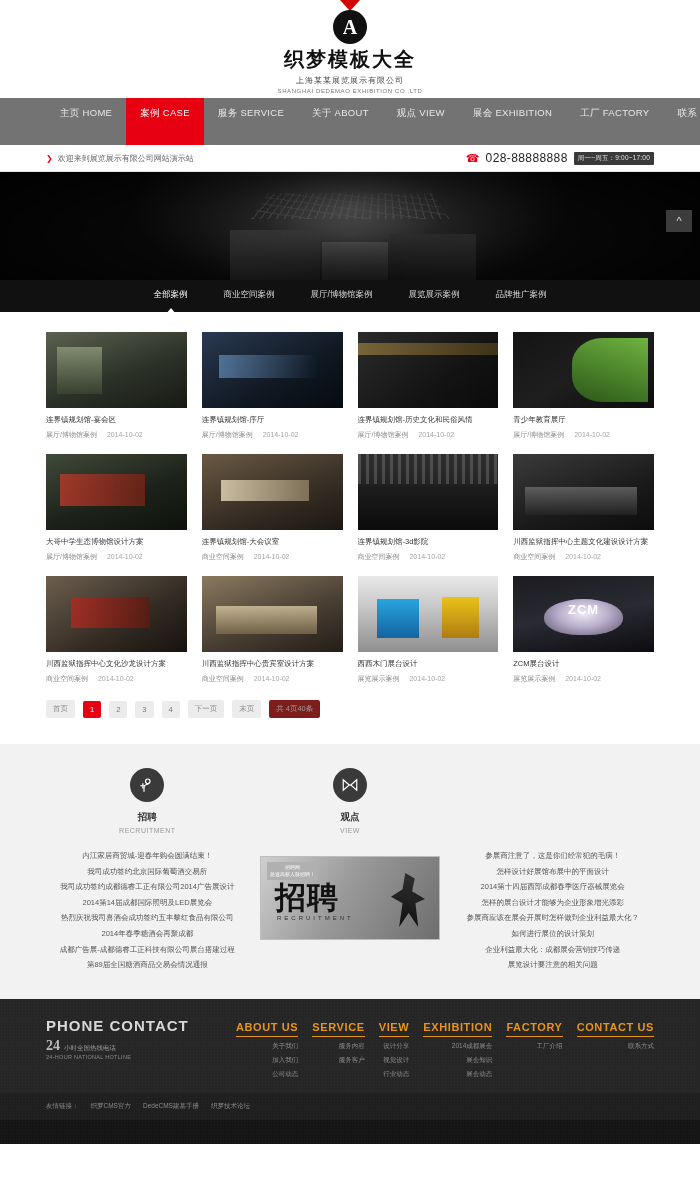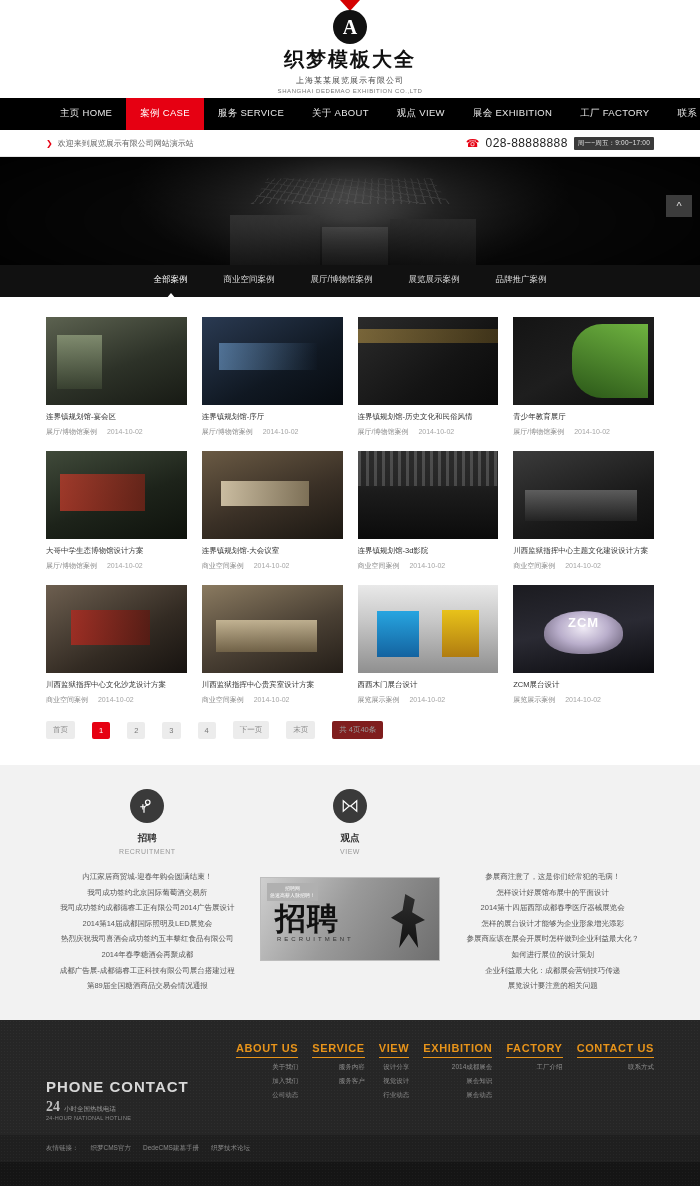--- a/index.html
+++ b/index.html
@@ -28,21 +28,21 @@
     text-align:center; font-family:"Liberation Serif",serif;
   }
   .logo-title {
     font-size:20px; font-weight:bold; color:#111; letter-spacing:2px;
     margin-top:2px; line-height:1.1;
   }
   .logo-sub-cn { font-size:8px; color:#4a4a4a; margin-top:5px; letter-spacing:1px;}
   .logo-sub-en { font-size:6px; color:#777; margin-top:2px; letter-spacing:.6px;}
 
   
-  .nav { height:32px; background:#000000; display:flex; align-items:stretch;
+  .nav { height:47px; background:#737373; display:flex; align-items:stretch;
          padding-left:46px; }
   .nav-item {
     color:#e8e8e8; font-size:9.5px; line-height:30px; padding:0 14px;
     white-space:nowrap; letter-spacing:.3px; cursor:pointer;
   }
   .nav-item.active { background:#e60012; color:#fff; }
 
   
   .welbar { height:27px; background:#fff; border-bottom:1px solid #e6e6e6;
             display:flex; align-items:center; padding:0 46px;
@@ -90,21 +90,21 @@
   .cat.active:after {
     content:""; position:absolute; left:50%; margin-left:-5px; bottom:-10px;
     width:0; height:0; border-left:5px solid transparent;
     border-right:5px solid transparent; border-bottom:6px solid #fff;
   }
 
   
   .gridwrap { background:#fff; padding:20px 46px 0 46px; }
   .grid { display:grid; grid-template-columns:repeat(4,1fr); gap:14px 15px; }
   .card { cursor:pointer; }
-  .thumb { width:100%; height:88px; position:relative; overflow:hidden;
+  .thumb { width:100%; height:76px; position:relative; overflow:hidden;
            background:#2a2a2a; }
   .card-title { font-size:7.5px; color:#333; margin-top:7px;
                 white-space:nowrap; overflow:hidden; text-overflow:ellipsis; }
   .card-meta { font-size:7px; color:#8d8d8d; margin-top:5px; }
   .card-meta .dt { margin-left:8px; color:#a5a5a5; }
 
   
   .sc1 { background:linear-gradient(160deg,#5c6250 0%,#2d3228 55%,#171a14 100%); }
   .sc1:after{content:"";position:absolute;left:8%;top:20%;width:32%;height:62%;
     background:linear-gradient(180deg,#8d9a7a,#3b4432);opacity:.8;}
@@ -142,21 +142,21 @@
   .sc12b{position:absolute;right:14%;top:28%;width:26%;height:54%;
     background:linear-gradient(180deg,#e8c21a,#b07c10);}
   .sc13 { background:linear-gradient(170deg,#1b1b20 0%,#2a2a33 50%,#0c0c10 100%); }
   .sc13:after{content:"";position:absolute;left:22%;top:30%;width:56%;height:48%;
     background:radial-gradient(ellipse at 50% 40%,#efeaf5 0%,#b9aecb 45%,#5b5268 100%);
     border-radius:50% 50% 44% 44%;}
   .thumb .zcm{position:absolute;left:50%;top:34%;transform:translateX(-50%);
     color:#fff;font-size:13px;font-weight:bold;letter-spacing:1px;z-index:2;}
 
   
-  .pager { display:flex; align-items:flex-end; gap:17px; padding:16px 46px 26px 46px; }
+  .pager { display:flex; align-items:flex-end; gap:8px; padding:16px 46px 26px 46px; }
   .pg { background:#ececec; color:#777; font-size:7.5px; padding:4px 7px;
         border-radius:2px; cursor:pointer; white-space:nowrap; }
   .pg.on { background:#e60012; color:#fff; }
   .pg.txt { background:#ececec; color:#8a8a8a; }
   .pg.info { background:#7f1d1d; color:#9a9a9a; }
 
   
   .infosec { background:#f2f2f2; padding:24px 46px 26px 46px; }
   .iconrow { display:grid; grid-template-columns:repeat(3,1fr); }
   .icol { text-align:center; }
@@ -185,21 +185,21 @@
     background:linear-gradient(180deg,#2f2f2f,#121212);
     clip-path:polygon(42% 0,70% 10%,62% 34%,100% 48%,72% 56%,80% 100%,52% 74%,24% 100%,34% 56%,0 44%,34% 30%); }
 
   
   .footer { background:#262626; padding:18px 46px 14px 46px;
             background-image:radial-gradient(#2e2e2e 1px, transparent 1px);
             background-size:3px 3px; }
   .frow { display:flex; align-items:flex-start; }
   .fcontact { width:190px; padding-right:10px; }
   .fc-title { color:#d8d8d8; font-size:15px; font-weight:bold; letter-spacing:1px;
-    font-family:"Liberation Sans",sans-serif;margin-top:40px; }
+    font-family:"Liberation Sans",sans-serif; }
   .fc-line2 { display:flex; align-items:baseline; margin-top:4px; }
   .fc-24 { color:#bdbdbd; font-size:14px; font-weight:bold;
     font-family:"Liberation Serif",serif; }
   .fc-cn { color:#9a9a9a; font-size:6.5px; margin-left:4px; }
   .fc-en { color:#8a8a8a; font-size:5.5px; margin-left:4px; letter-spacing:.3px; }
   .fc-num { color:#d0d0d0; font-size:17px; font-weight:bold; font-style:italic;
     letter-spacing:1px; margin-top:3px; font-family:"Liberation Serif",serif; }
   .fnav { flex:1; display:flex; justify-content:space-between; }
   .fcol { text-align:right; }
   .fh { color:#e8941a; font-size:11px; font-weight:bold; letter-spacing:.6px;

